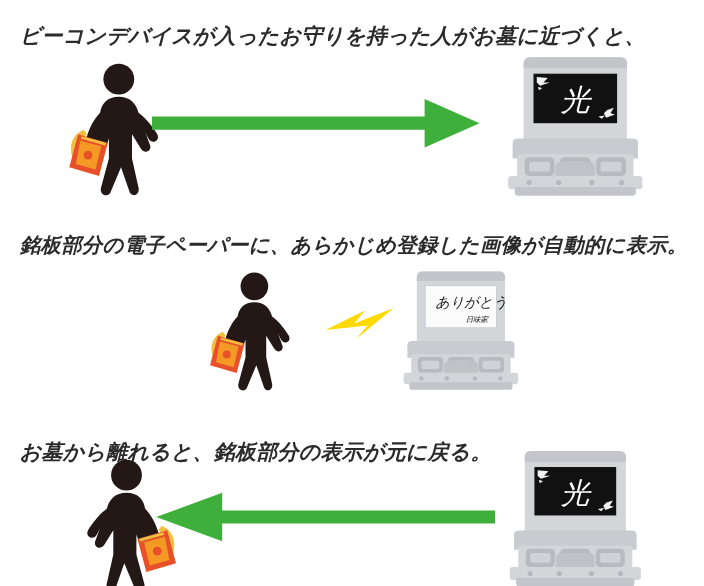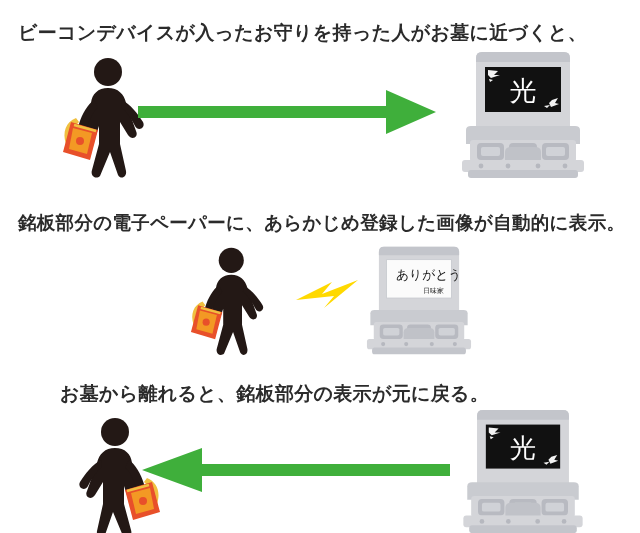--- a/index.html
+++ b/index.html
@@ -2,34 +2,34 @@
 <html><head>
 <meta charset="utf-8">
 <style>
   html,body{margin:0;padding:0;}
   body{
     width:640px;height:533px;
     background:#ffffff;
     font-family:"Liberation Sans","DejaVu Sans",sans-serif;
     overflow:hidden;position:relative;
   }
-  .page{position:relative;width:640px;height:533px;}
+  .page{position:relative;width:640px;height:533px;font-style:italic;}
 
   .caption{
     position:absolute;
     left:18px;
     color:#2b2b2b;
     font-size:19px;
     font-weight:700;
     letter-spacing:0.3px;
     white-space:nowrap;
   }
   .cap1{top:20px;}
   .cap2{top:210px;font-size:18.5px;}
-  .cap3{top:381px;margin-left:42px;}
+  .cap3{top:398px;}
 
   .row{position:absolute;left:0;width:640px;}
   .row1{top:48px;height:140px;}
   .row2{top:244px;height:125px;padding-left:48px;}
   .row3{top:408px;height:125px;}
 
   
   .person{position:absolute;}
   .person svg{display:block;overflow:visible;}
   .person.flip{transform:scaleX(-1);}

